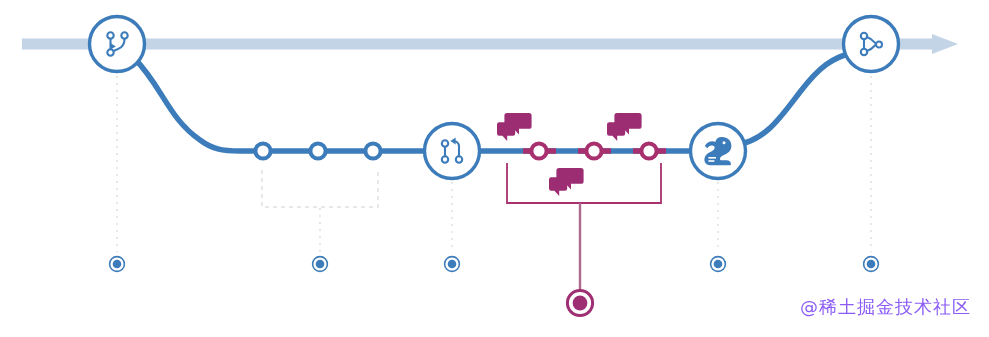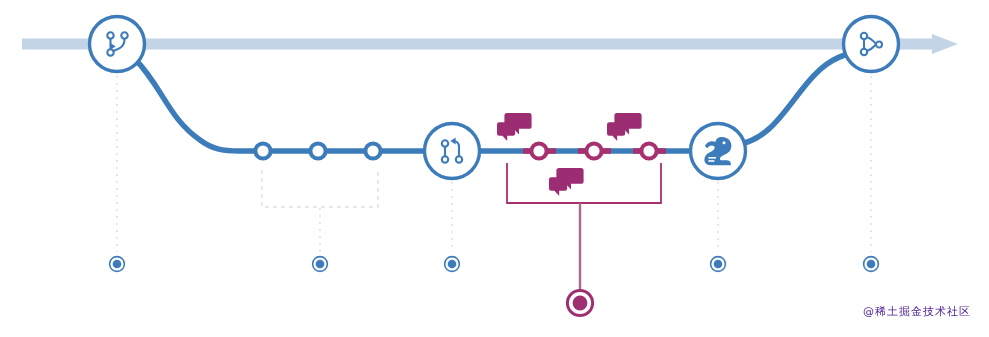--- a/index.html
+++ b/index.html
@@ -22,23 +22,23 @@
     left: 0;
     top: 0;
     width: 989px;
     height: 337px;
     display: block;
   }
   .watermark {
     position: absolute;
     right: 18px;
     bottom: 18px;
-    font-size: 11px;
+    font-size: 18px;
     letter-spacing: 1px;
-    color: #4c1d95;
+    color: #8b5cf6;
     font-family: "DejaVu Sans", sans-serif;
     white-space: nowrap;
     user-select: none;
   }
 </style>
 </head>
 <body>
 
 <div id="stage">
 

